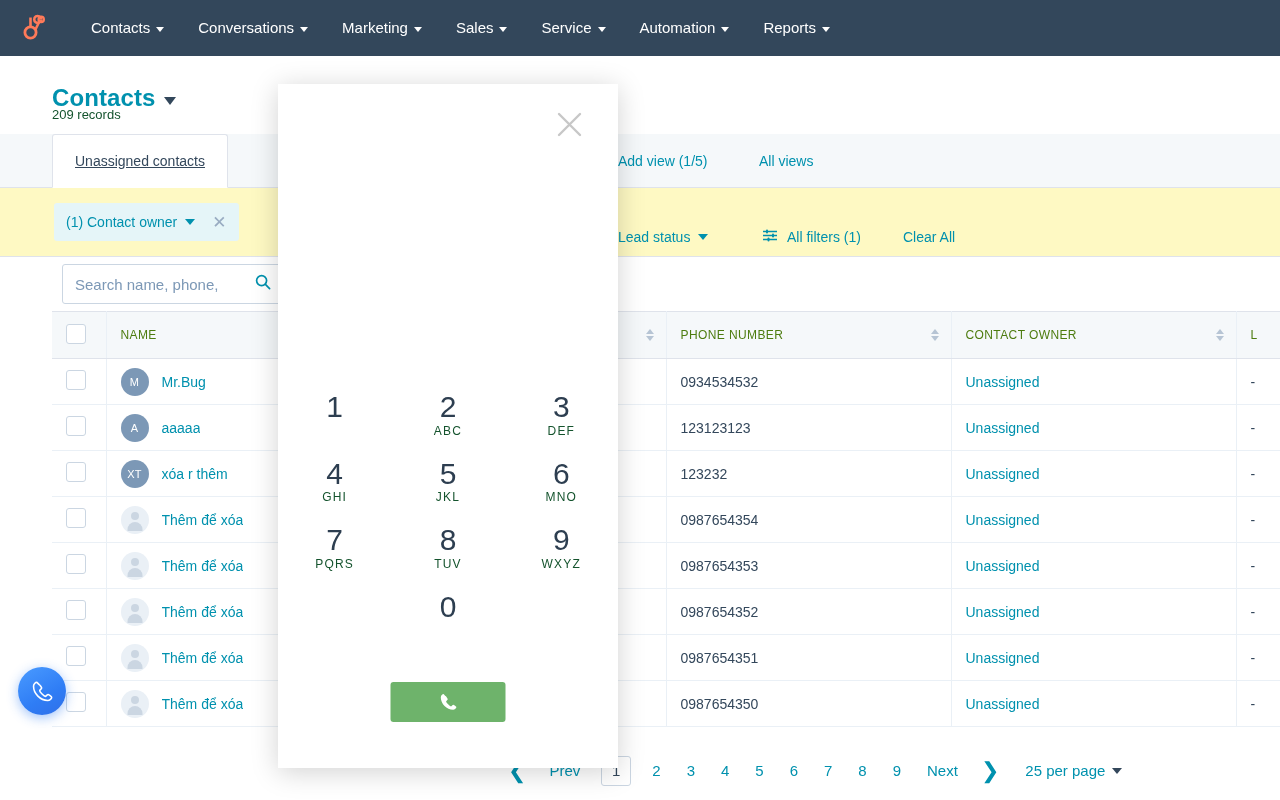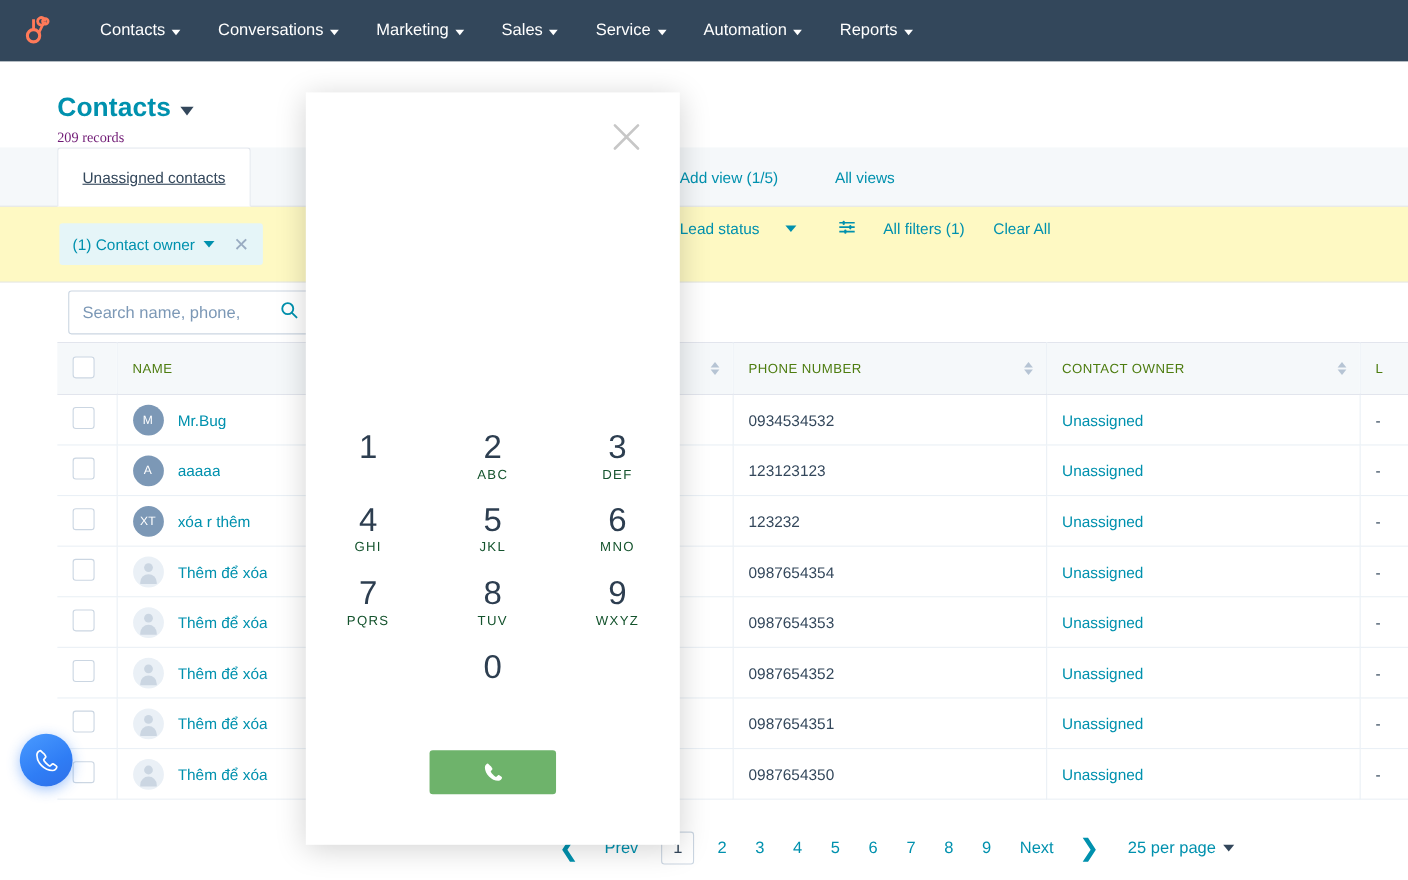--- a/index.html
+++ b/index.html
@@ -29,21 +29,21 @@
   }
 
   
   .page-head { position:absolute; left:0; top:56px; width:1280px; height:78px; background:#fff; }
   .page-title-row { position:absolute; left:52px; top:28px; display:flex; align-items:center; gap:9px; }
   .page-title { color:#0091ae; font-size:24px; font-weight:bold; letter-spacing:.1px; }
   .caret-teal {
     width:0;height:0;border-left:6px solid transparent;border-right:6px solid transparent;
     border-top:8px solid #33475b; position:relative; top:3px;
   }
-  .record-count { position:absolute; left:52px; top:61px; font-size:13px; color:#701a75;font-family:Liberation Serif, serif; }
+  .record-count { position:absolute; left:52px; top:51px; font-size:13px; color:#14532d; }
 
   .actions-btn {
     position:absolute; right:-6px; top:86px; height:38px; min-width:44px;
     border:1px solid #ff7a59; border-radius:3px; background:#fff;
     color:#ff7a59; font-size:14px; display:flex; align-items:center;
     padding:0 12px; overflow:hidden; white-space:nowrap;
   }
 
   
   .view-tabs {
@@ -63,22 +63,22 @@
   .filter-bar { position:absolute; left:0; top:188px; width:1280px; height:69px;
     background:#fef9c3; border-bottom:1px solid #dfe3eb; }
   .filter-chip {
     position:absolute; left:54px; top:15px; height:38px; padding:0 12px;
     background:#e5f5f8; border-radius:3px; display:flex; align-items:center; gap:8px;
     color:#0091ae; font-size:14px; white-space:nowrap;
   }
   .chip-caret { width:0;height:0;border-left:5px solid transparent;border-right:5px solid transparent;
     border-top:6px solid #0091ae; }
   .chip-x { color:#99acc2; font-size:17px; margin-left:9px; line-height:1; }
-  .filter-link { position:absolute; top:1px; height:38px; display:flex; align-items:center;
-    gap:24px; font-size:14px; color:#0091ae; cursor:pointer; white-space:nowrap; }
+  .filter-link { position:absolute; top:30px; height:38px; display:flex; align-items:center;
+    gap:8px; font-size:14px; color:#0091ae; cursor:pointer; white-space:nowrap; }
 
   
   .search-wrap { position:absolute; left:0; top:257px; width:1280px; height:54px; background:#fff; }
   .search-box {
     position:absolute; left:62px; top:7px; width:240px; height:40px;
     border:1px solid #cbd6e2; border-radius:3px; background:#fff;
     display:flex; align-items:center; padding:0 12px;
   }
   .search-box input {
     border:none; outline:none; font-size:15px; color:#33475b; width:180px;

